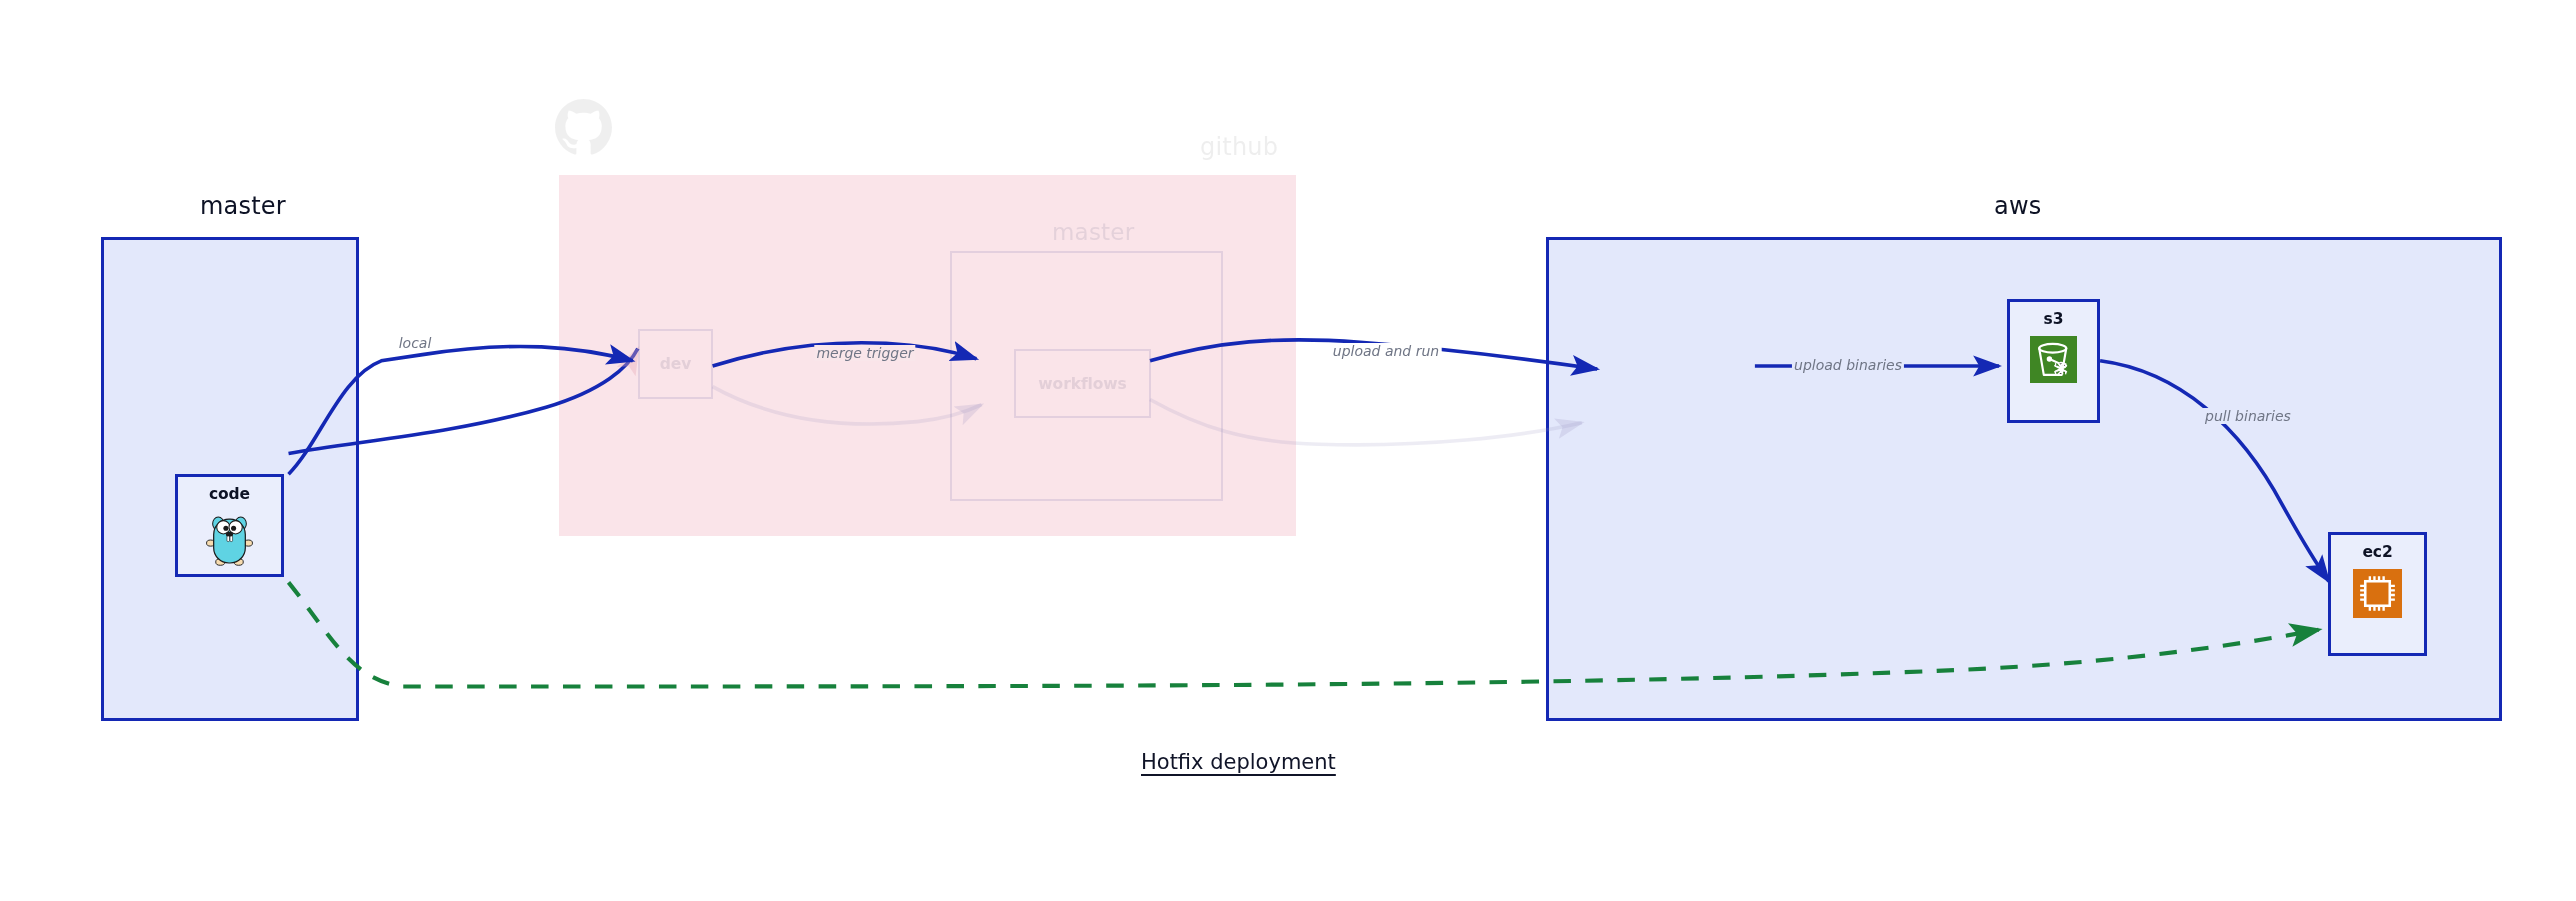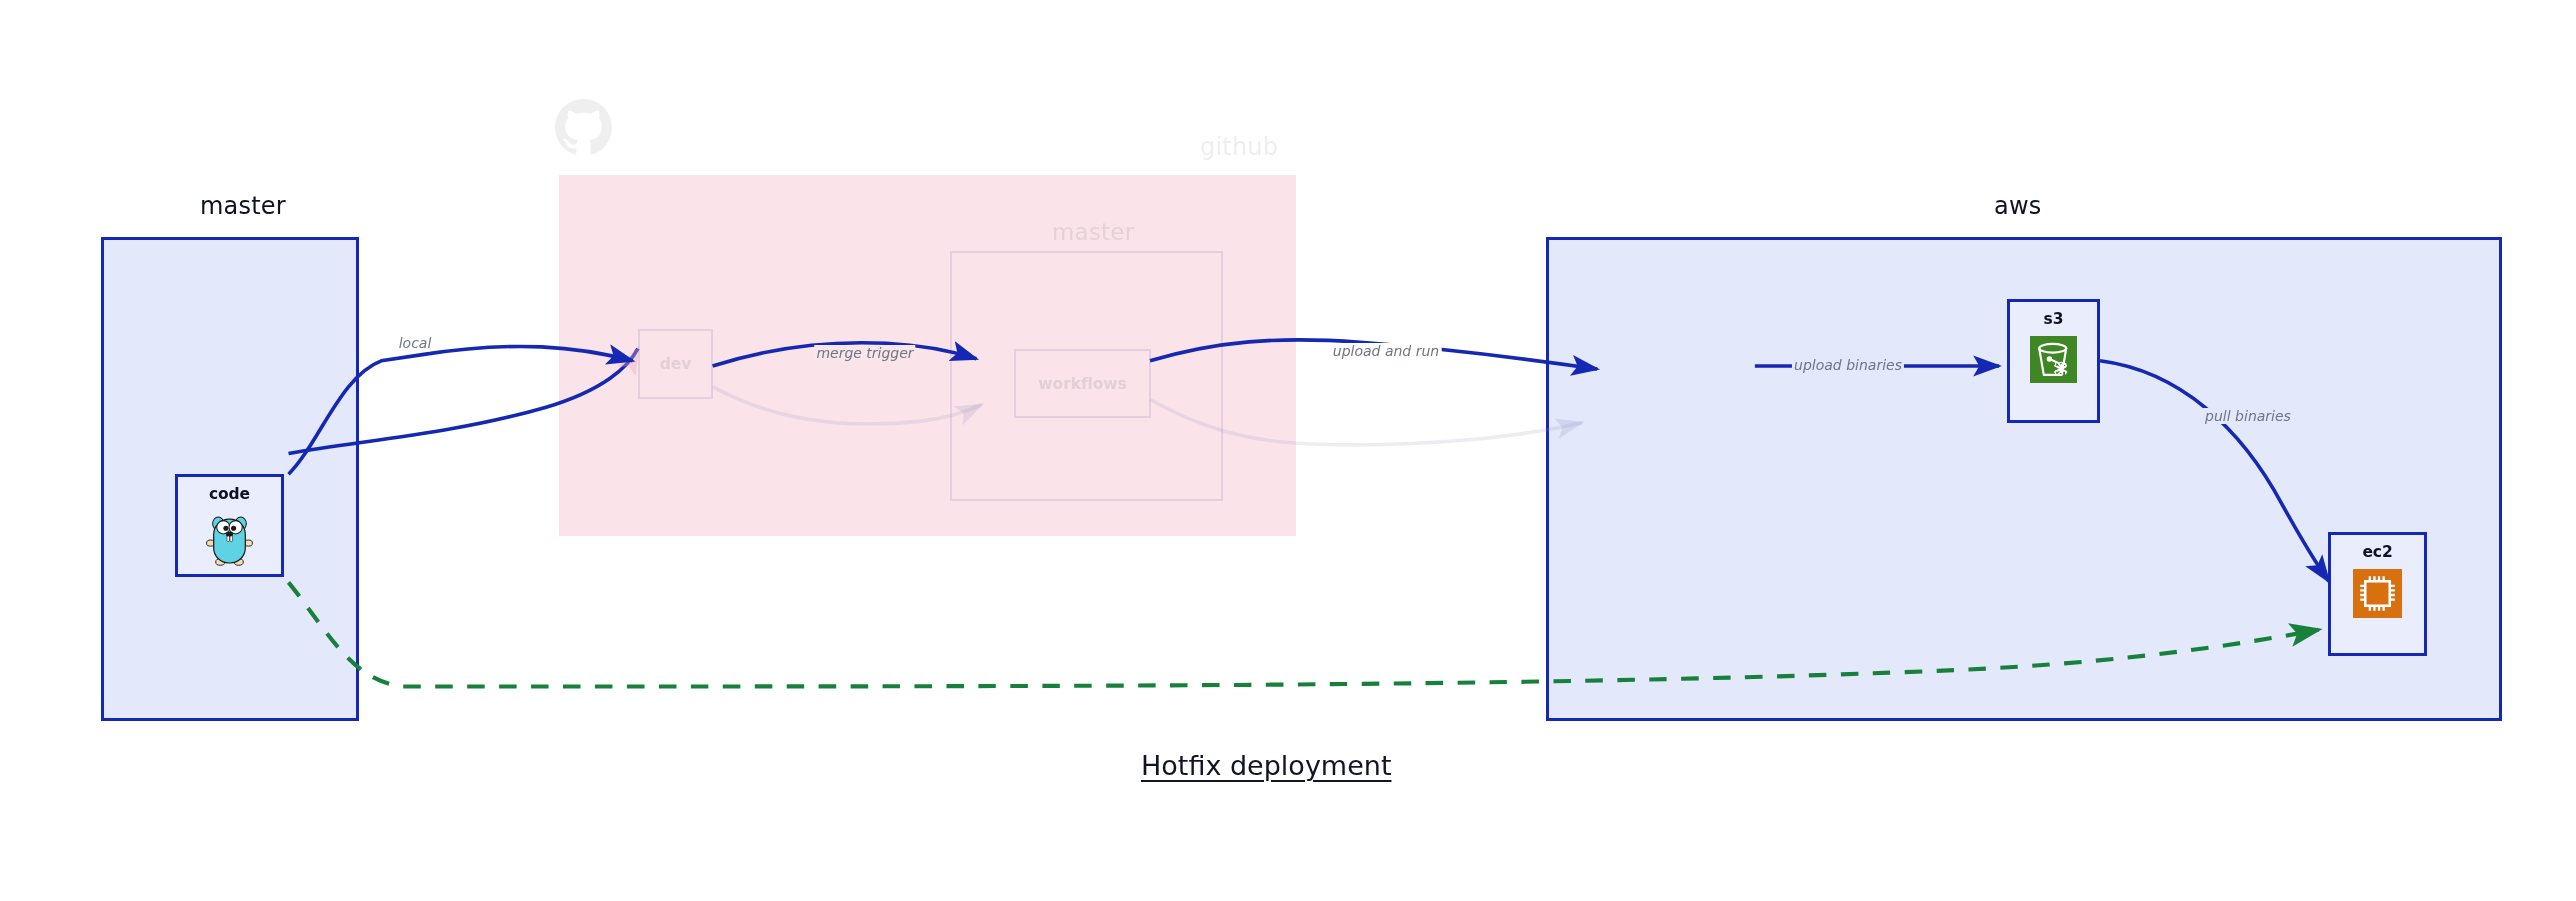--- a/index.html
+++ b/index.html
@@ -87,21 +87,21 @@
   }
   .node.ghost .node-label {
     color: rgba(120, 110, 140, 0.18);
     margin-top: 0;
     font-size: 15.5px;
   }
 
   
   .diagram-title {
     position: absolute;
-    font-size: 27px;
+    font-size: 21px;
     color: #101428;
     text-decoration: underline;
     text-underline-offset: 4.6px;
     text-decoration-thickness: 2.1px;
     white-space: nowrap;
   }
 
   
   svg.edges {
     position: absolute;

